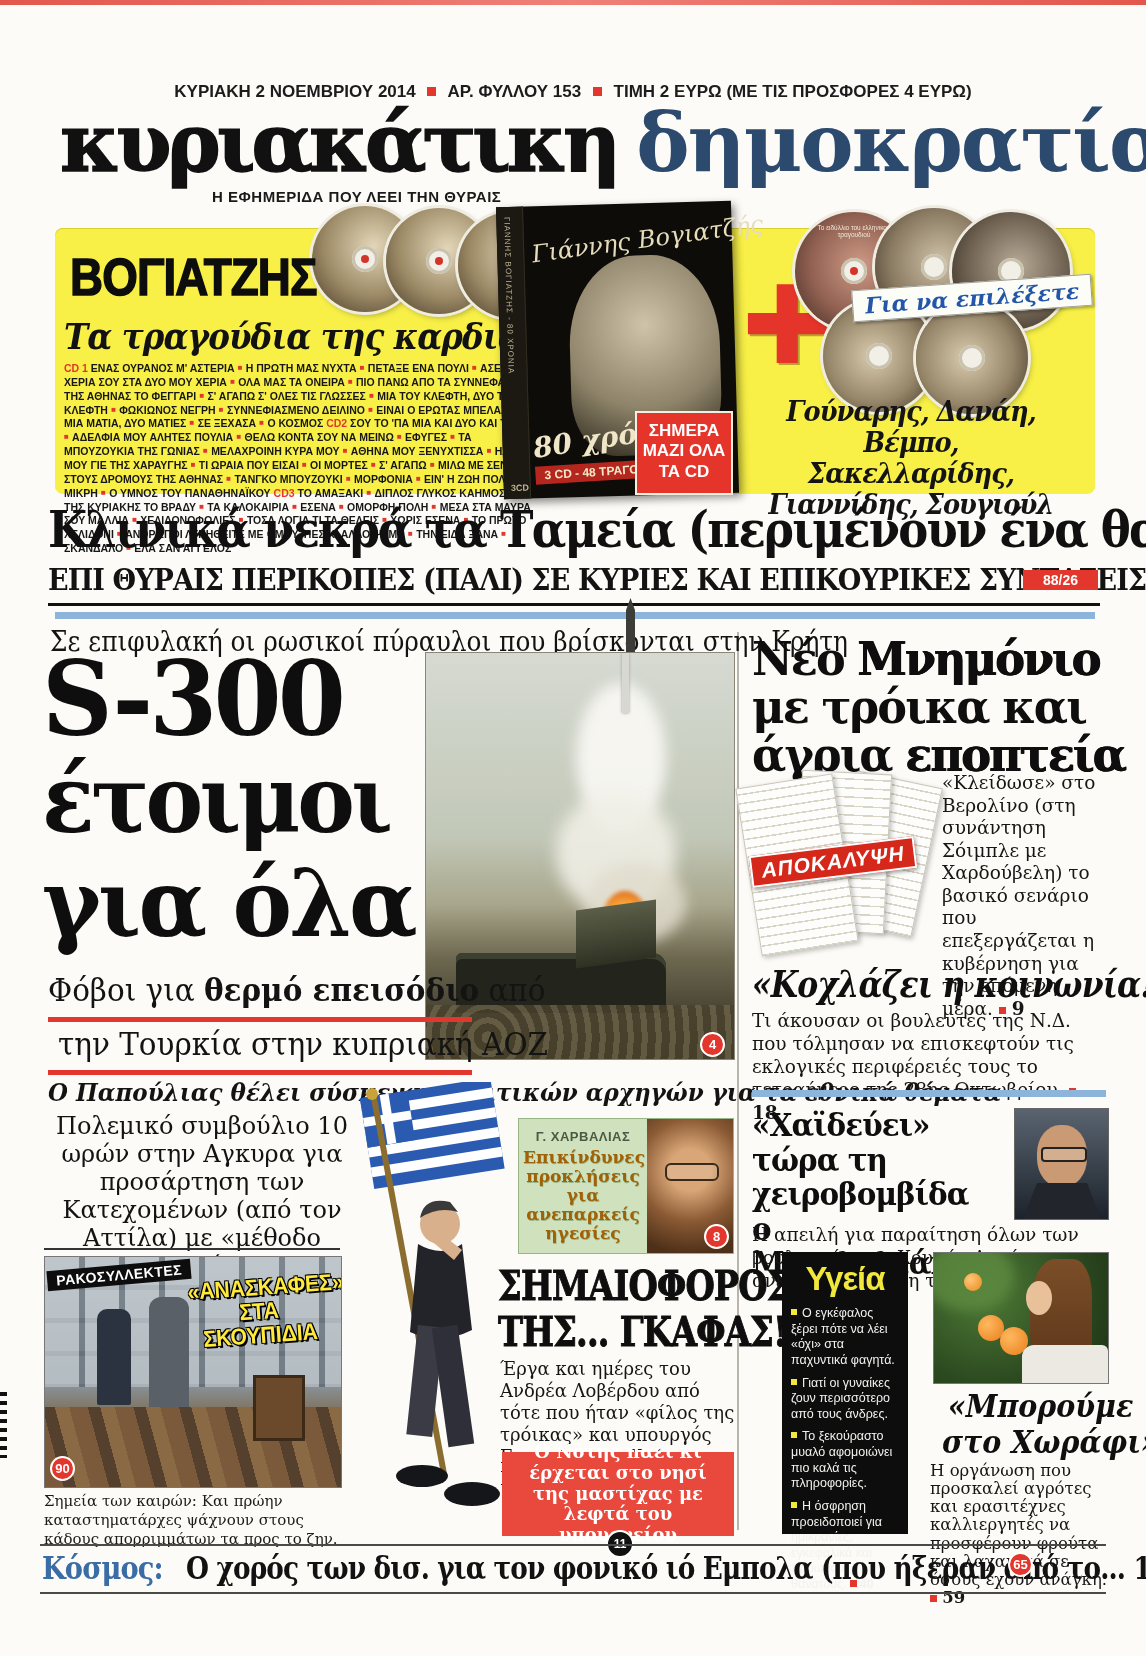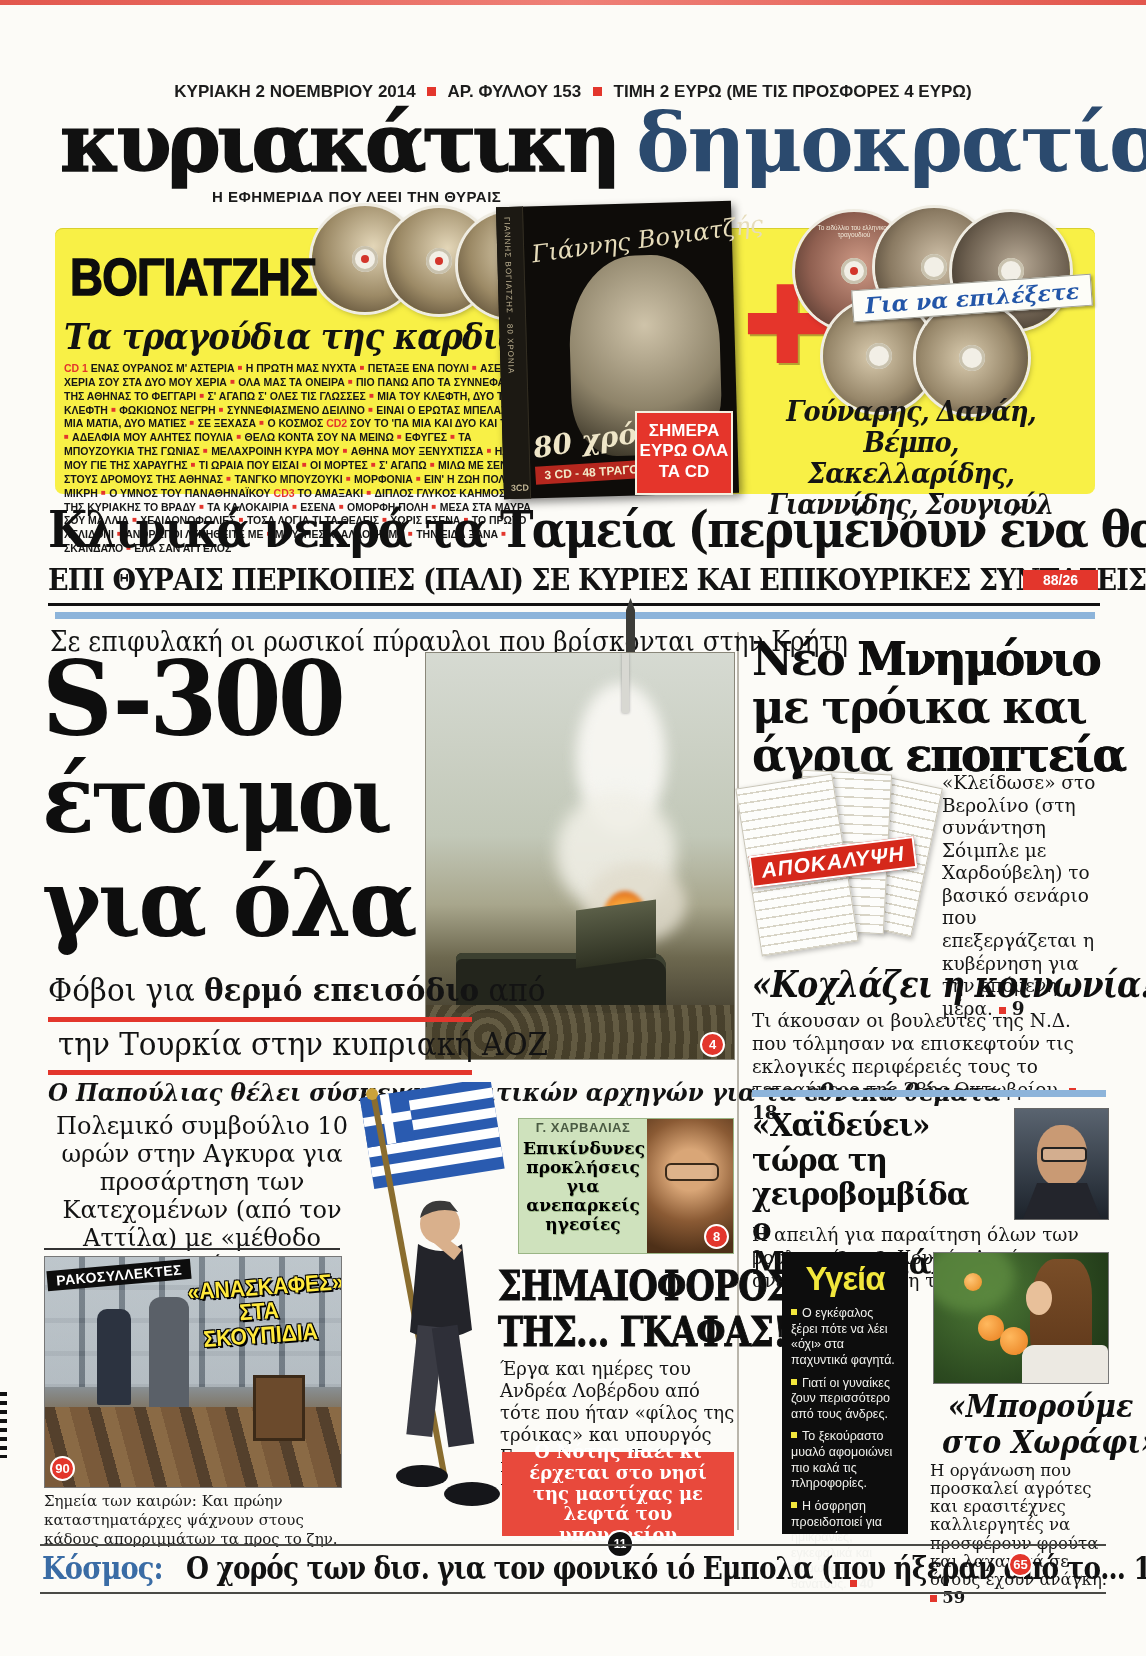--- a/index.html
+++ b/index.html
@@ -83,21 +83,21 @@
       <span class="abs sans b" style="left:7px;bottom:6px;font-size:9px;color:#bfb393;">3CD</span>
     </div>
     <div class="abs" style="left:70px;top:52px;width:150px;height:200px;border-radius:45% 45% 30% 30%;background:radial-gradient(circle at 50% 35%,#d9cdb2,#958a6f 55%,#403a2b 90%);opacity:.95;"></div>
     <div class="abs serif it nowrap" style="left:34px;top:22px;font-size:24px;color:#e6dcba;transform:rotate(-6deg);">Γιάννης Βογιατζής</div>
     <div class="abs serif it b nowrap" style="left:30px;top:216px;font-size:28px;color:#efe6c8;transform:rotate(-7deg);">80 χρόνια</div>
     <div class="abs sans b nowrap" style="left:32px;top:258px;font-size:12px;color:#f3e9c8;background:#b5271e;padding:2px 9px;transform:rotate(-2deg);">3 CD - 48 ΤΡΑΓΟΥΔΙΑ</div>
   </div>
 
   <div class="abs sans b" style="left:637px;top:413px;width:94px;height:80px;background:#e5352b;color:#fff;text-align:center;line-height:1.2;font-size:17px;padding-top:8px;box-sizing:border-box;box-shadow:0 0 0 2px #f4f0e0;">
     <div>ΣΗΜΕΡΑ</div>
-    <div>ΕΥΡΩ ΟΛΑ</div>
+    <div>ΜΑΖΙ ΟΛΑ</div>
     <div>ΤΑ CD</div>
   </div>
 
   <div class="abs" style="left:742px;top:282px;width:88px;height:88px;color:#e5352b;font-size:108px;line-height:88px;text-align:center;font-family:'DejaVu Sans',sans-serif;text-shadow:2px 2px 0 rgba(60,20,10,.35);">✚</div>
 
   <div class="cd" style="left:795px;top:212px;width:118px;height:118px;background:radial-gradient(circle at 55% 45%,#cf9a86,#8f5f50 55%,#4e352c 88%);">
     <div class="abs sans" style="left:14px;top:12px;width:90px;font-size:6.5px;line-height:1.15;color:#f0e8d8;text-align:center;">Το ειδύλλιο του ελληνικού τραγουδιού</div>
     <div class="cdhole"></div>
       <div class="cddot"></div>
   </div>
@@ -198,23 +198,23 @@
       <path d="M70 162 q24 14 44 0 l10 86 q-32 16 -62 2z" fill="#23242a"></path>
       <rect x="64" y="244" width="26" height="110" fill="#3a3b44" transform="rotate(6 77 299)"></rect>
       <rect x="92" y="244" width="26" height="120" fill="#2e2f38" transform="rotate(-8 105 304)"></rect>
       <ellipse cx="74" cy="394" rx="26" ry="11" fill="#15161a"></ellipse>
       <ellipse cx="124" cy="412" rx="28" ry="12" fill="#15161a"></ellipse>
       <path d="M106 178 l-26 -22 6 -10 28 22z" fill="#d9b08c"></path>
     </svg>
   </div>
 
   <div class="abs" style="left:518px;top:1118px;width:214px;height:134px;background:#cfe2bd;border:1px solid #9ab585;display:flex;">
-    <div style="width:128px;padding:1px 4px;box-sizing:border-box;text-align:center;">
+    <div style="width:128px;padding:10px 4px;box-sizing:border-box;text-align:center;">
       <div class="sans b" style="font-size:13px;color:#4a5a43;letter-spacing:.5px;">Γ. ΧΑΡΒΑΛΙΑΣ</div>
-      <div class="serif b" style="font-size:17px;line-height:1.12;color:#000000;margin-top:4px;text-shadow:.5px .5px 0 #9ab585;">Επικίνδυνες προκλήσεις για ανεπαρκείς ηγεσίες</div>
+      <div class="serif b" style="font-size:17px;line-height:1.12;color:#a16207;margin-top:4px;text-shadow:.5px .5px 0 #9ab585;">Επικίνδυνες προκλήσεις για ανεπαρκείς ηγεσίες</div>
     </div>
     <div class="photo" style="position:relative;width:86px;height:134px;background:radial-gradient(circle at 50% 38%,#d9a677 22%,#8a5a34 55%,#4e3018 90%);">
       <div class="abs" style="left:18px;top:44px;width:50px;height:14px;border:2px solid #3a2a1a;border-radius:6px;background:rgba(255,255,255,.15);"></div>
       <div class="pgc" style="right:4px;bottom:4px;left:auto;">8</div>
     </div>
   </div>
 
   <div class="abs serif b nowrap" style="left:498px;top:1262px;font-size:41px;letter-spacing:-1px;color:#0e0e0e;transform:scaleX(.82);transform-origin:0 0;-webkit-text-stroke:1px #0e0e0e;">ΣΗΜΑΙΟΦΟΡΟΣ</div>
   <div class="abs serif b nowrap" style="left:498px;top:1308px;font-size:41px;letter-spacing:-1px;color:#0e0e0e;transform:scaleX(.82);transform-origin:0 0;-webkit-text-stroke:1px #0e0e0e;">ΤΗΣ... ΓΚΑΦΑΣ!</div>
   <div class="abs serif" style="left:500px;top:1358px;width:236px;font-size:18px;line-height:1.22;color:#161616;">

